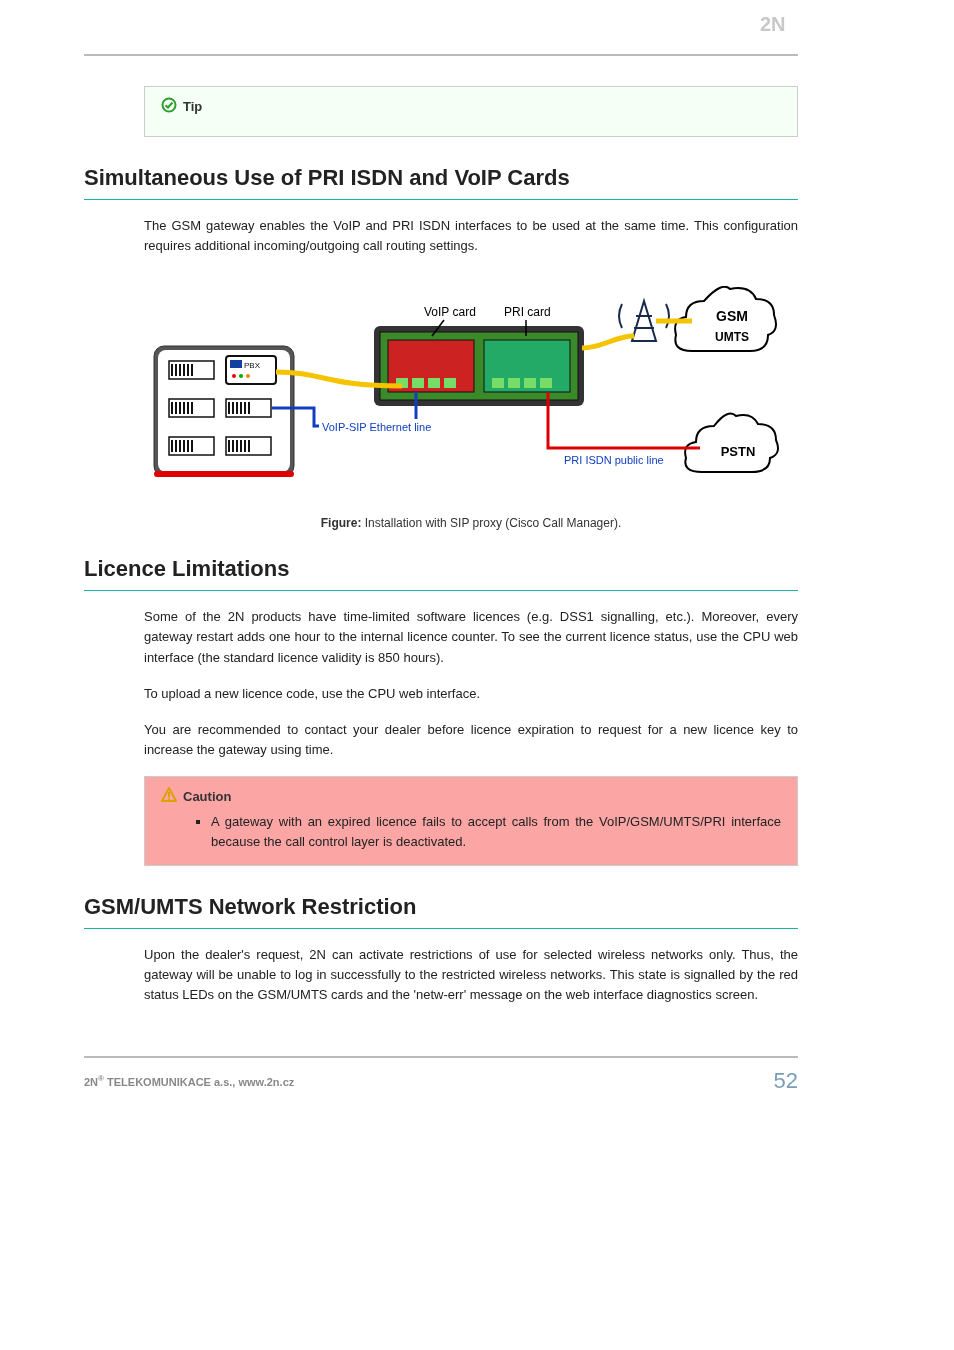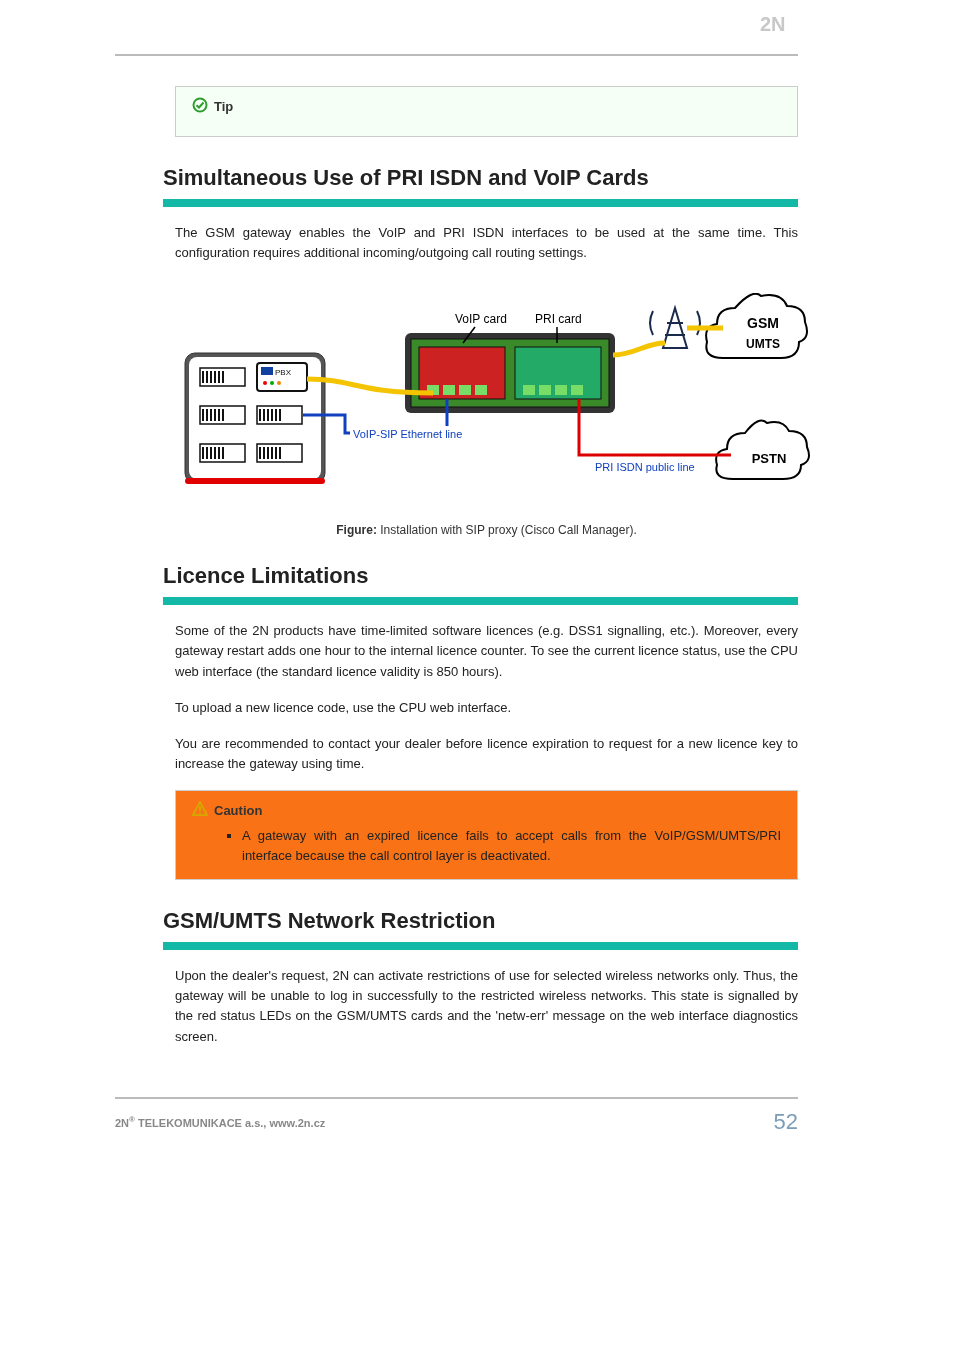--- a/index.html
+++ b/index.html
@@ -1,28 +1,28 @@
 <!DOCTYPE html>
 <html><head>
 <meta charset="utf-8">
 <style>
   * { box-sizing: border-box; margin: 0; padding: 0; }
   html, body { width: 954px; background: #fff; font-family: Verdana, Arial, sans-serif; color: #333; }
-  .page { width: 878px; padding: 20px 80px 40px 115px; position: relative; }
+  .page { width: 878px; padding: 20px 80px 40px 84px; position: relative; }
   .header-line { border-top: 2px solid #bbb; margin-top: 34px; margin-bottom: 30px; }
   .logo { position: absolute; top: 12px; right: 80px; }
   .content { margin-left: 60px; margin-right: 0; }
   .full { margin-left: 0; }
   .callout { border: 1px solid #ccc; padding: 10px 16px 14px 16px; margin-bottom: 28px; font-size: 13px; }
   .callout-tip { background: #f6fff5; }
-  .callout-caution { background: #f97316; }
+  .callout-caution { background: #fca5a5; }
   .callout .hdr { font-weight: bold; display: flex; align-items: center; gap: 6px; margin-bottom: 6px; }
   .callout ul { list-style: square; padding-left: 50px; }
   .callout li { text-align: justify; line-height: 1.5; color:#222; }
-  h2.section { font-family: Arial, sans-serif; font-size: 22px; font-weight: bold; color: #222; border-bottom: 8px solid #14b8a6; padding-bottom: 8px; margin-bottom: 16px; margin-top: 10px; margin-left: 48px; }
+  h2.section { font-family: Arial, sans-serif; font-size: 22px; font-weight: bold; color: #222; border-bottom: 1px solid #14b8a6; padding-bottom: 8px; margin-bottom: 16px; margin-top: 10px; }
   p.body { font-size: 13px; line-height: 1.55; text-align: justify; margin-bottom: 16px; color:#222; }
   .figure-wrap { margin: 30px 0 26px 0; }
   .figure-caption { text-align: center; font-size: 12px; margin-top: 20px; }
   .figure-caption b { font-weight: bold; }
   .footer { position: relative; margin-top: 50px; border-top: 2px solid #bbb; padding-top: 10px; font-size: 11px; color: #888; display:flex; justify-content:space-between; align-items:center;}
   .footer .left { font-weight: bold; }
   .footer sup { font-size: 8px; }
   .footer .right { font-size: 22px; font-weight: normal; color: #7a9db8; }
   
   .fig-svg { display:block; margin: 0 auto; }

